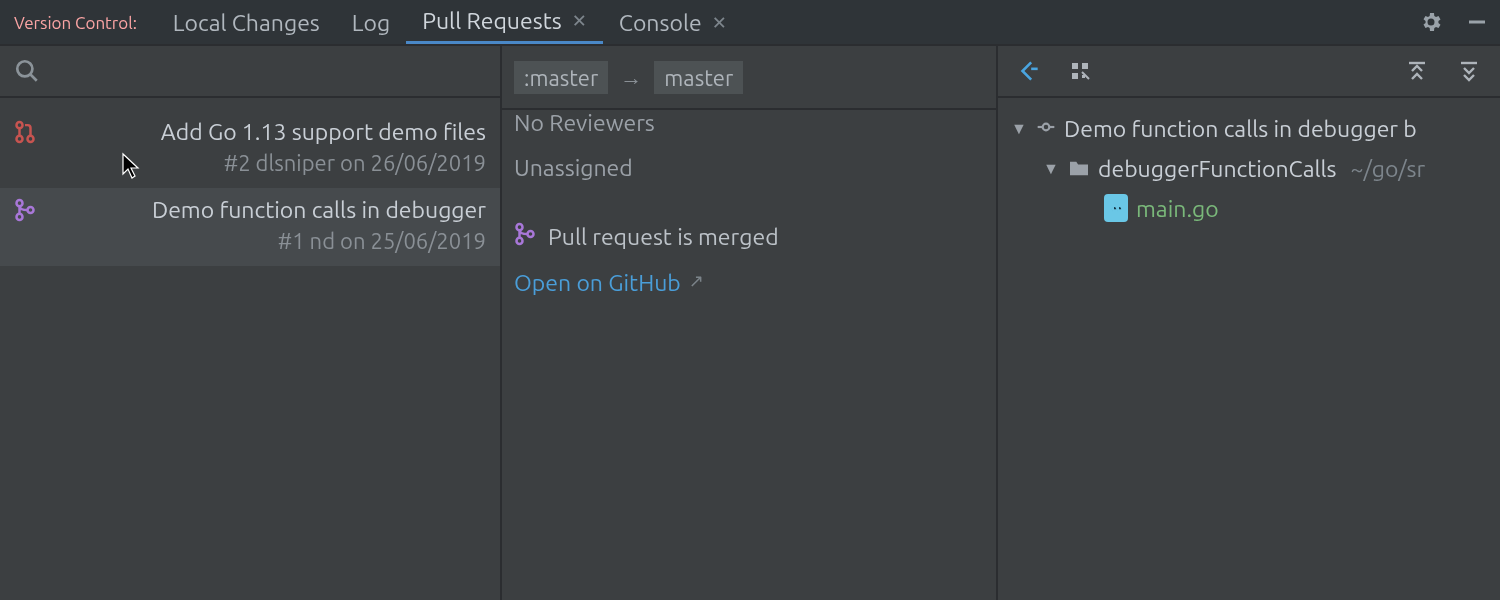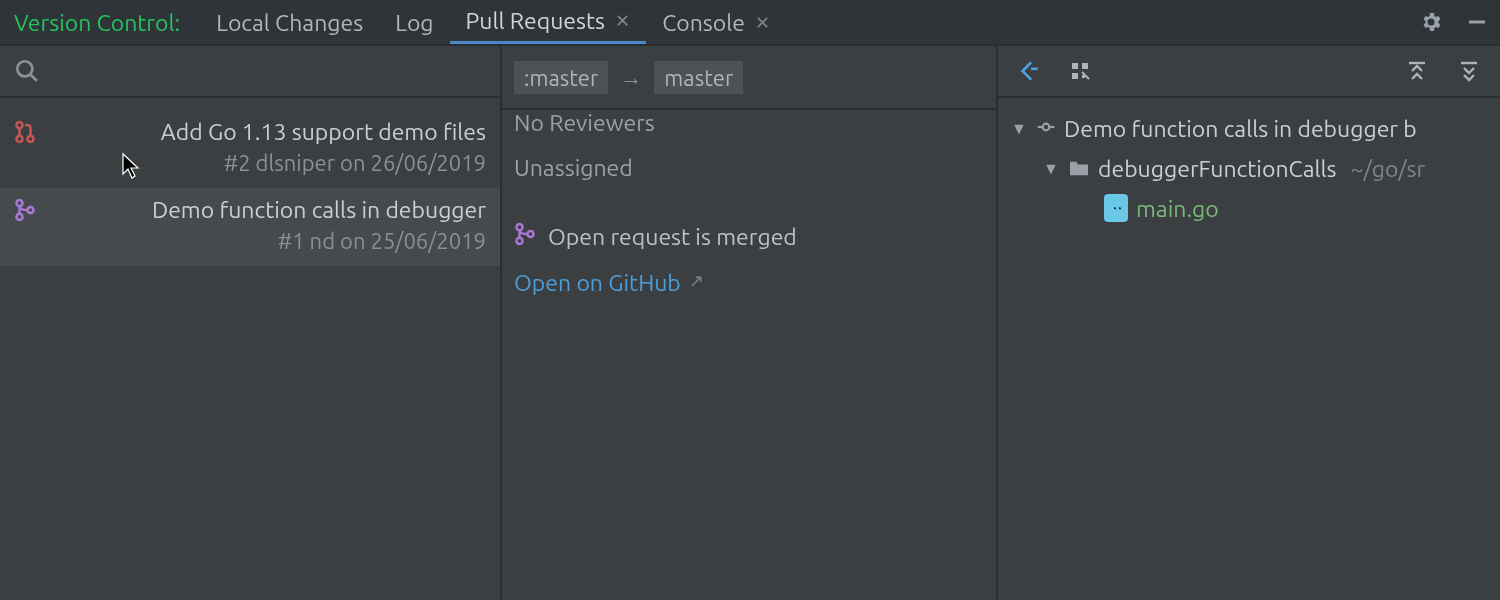--- a/index.html
+++ b/index.html
@@ -18,22 +18,22 @@
     background: #2f3438;
     border-bottom: 2px solid #2b2d30;
     display: flex;
     align-items: stretch;
     padding-left: 14px;
   }
   .tablabel {
     display: flex;
     align-items: center;
     padding: 0 20px 0 0;
-    color: #22c55e;
-    font-size: 23px;
+    color: #fca5a5;
+    font-size: 17px;
   }
   .tab {
     display: flex;
     align-items: center;
     padding: 0 16px;
     color: #b0b7be;
     font-size: 23px;
     cursor: pointer;
     gap: 10px;
   }
@@ -238,21 +238,21 @@
       <div>Unassigned</div>
       <div class="statusrow">
         <span>
           <svg width="22" height="24" viewBox="0 0 16 16">
               <circle cx="4" cy="3" r="2.2" fill="none" stroke="#a877d8" stroke-width="1.8"></circle>
               <circle cx="4" cy="13" r="2.2" fill="none" stroke="#a877d8" stroke-width="1.8"></circle>
               <circle cx="12" cy="8" r="2.2" fill="none" stroke="#a877d8" stroke-width="1.8"></circle>
               <path d="M4 5 v6 M4 5 q0 3 6 3" fill="none" stroke="#a877d8" stroke-width="1.8"></path>
             </svg>
         </span>
-        <span>Open request is merged</span>
+        <span>Pull request is merged</span>
       </div>
       <div class="link">
         <span>Open on GitHub</span>
         <span class="ext">↗</span>
       </div>
     </div>
   </div>
 
   <div class="right">
     <div class="righttop">

